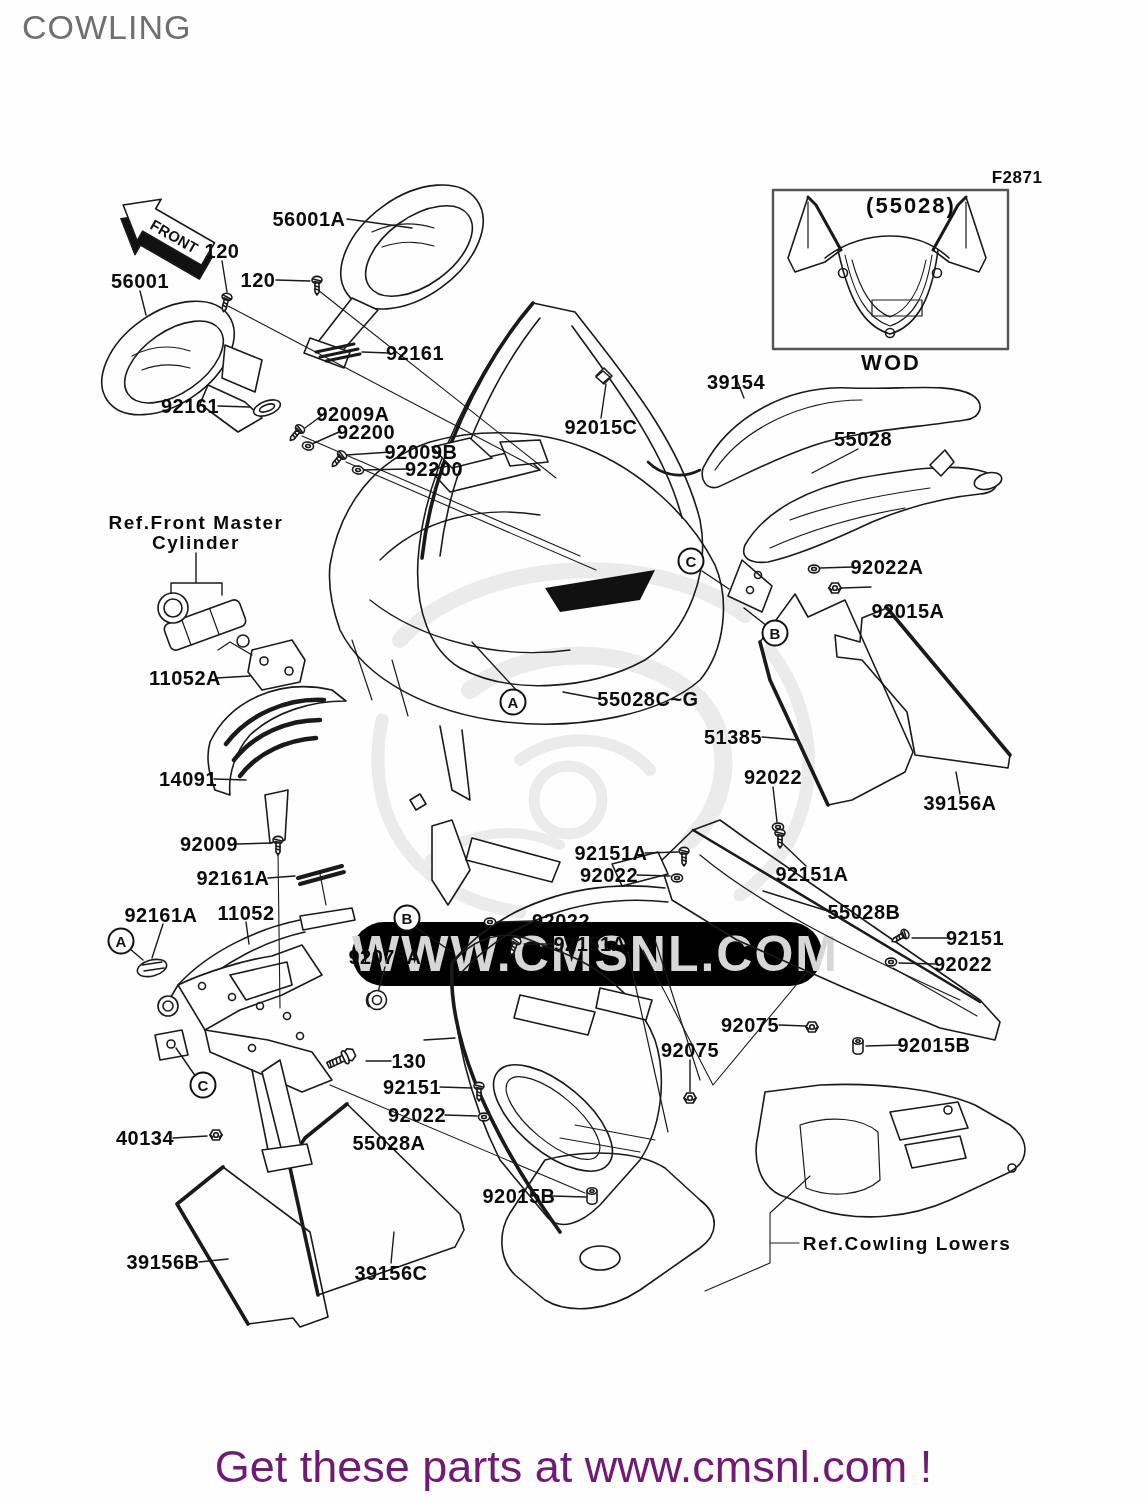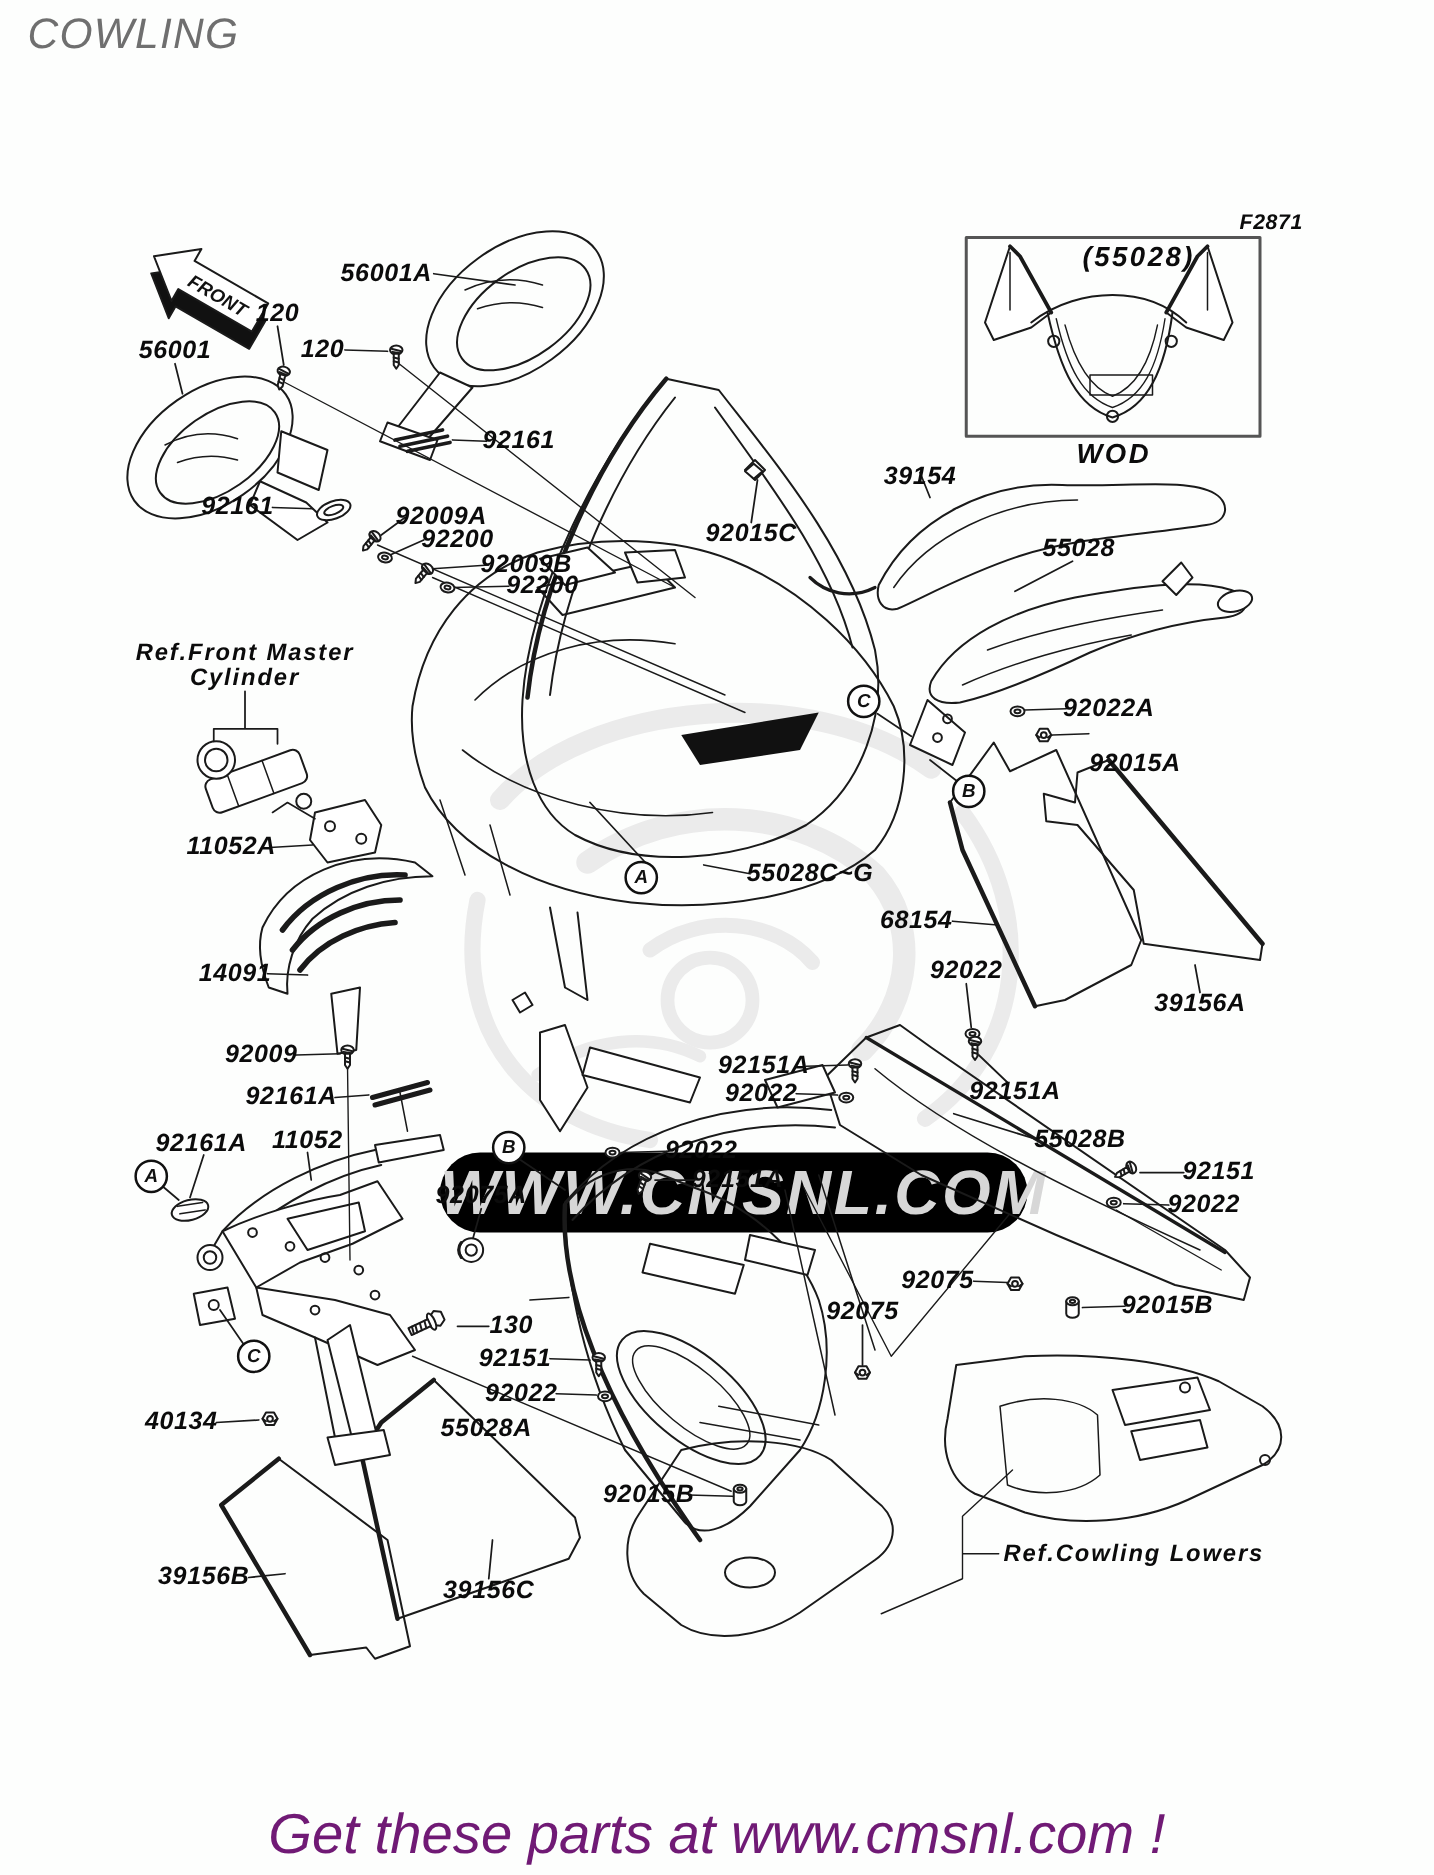--- a/index.html
+++ b/index.html
@@ -1,18 +1,18 @@
 <!DOCTYPE html>
 <html><head>
 <meta charset="utf-8">
 <style>
   html,body{margin:0;padding:0;}
   body{width:1147px;height:1500px;position:relative;background:#fdfefd;
        font-family:"Liberation Sans",sans-serif;overflow:hidden;}
-  .stage{position:absolute;left:0;top:0;width:1147px;height:1500px;font-style:italic;}
+  .stage{position:absolute;left:0;top:0;width:1147px;height:1500px;}
   #page-title{position:absolute;left:22px;top:8px;font-size:34px;color:#6f6f6f;
        letter-spacing:1px;font-weight:400;z-index:5;}
   #watermark-text{position:absolute;left:352px;top:922px;width:470px;height:64px;
        background:#000000;border-radius:32px;color:#d7d7d7;font-weight:bold;
        font-size:50px;letter-spacing:2px;text-align:center;line-height:64px;z-index:1;}
   svg.diagram{position:absolute;left:0;top:0;z-index:2;}
   #labels-layer{position:absolute;left:0;top:0;width:1147px;height:1500px;z-index:3;pointer-events:none;}
   .lbl{position:absolute;transform:translate(-50%,-50%);font-weight:bold;color:#0b0b0b;
        font-size:20px;letter-spacing:0.5px;white-space:nowrap;}
   .lbl.s17{font-size:17px;margin-left:48px;}
@@ -313,21 +313,21 @@
       <div class="lbl" style="left: 353px; top: 414px;">92009A</div>
       <div class="lbl" style="left: 366px; top: 432px;">92200</div>
       <div class="lbl" style="left: 421px; top: 452px;">92009B</div>
       <div class="lbl" style="left: 434px; top: 469px;">92200</div>
       <div class="lbl" style="left: 736px; top: 382px;">39154</div>
       <div class="lbl" style="left: 601px; top: 427px;">92015C</div>
       <div class="lbl" style="left: 863px; top: 439px;">55028</div>
       <div class="lbl" style="left: 887px; top: 567px;">92022A</div>
       <div class="lbl" style="left: 908px; top: 587px; margin-top: 24px;">92015A</div>
       <div class="lbl" style="left: 648px; top: 699px;">55028C~G</div>
-      <div class="lbl" style="left: 733px; top: 737px;">68154</div>
+      <div class="lbl" style="left: 733px; top: 737px;">51385</div>
       <div class="lbl" style="left: 773px; top: 777px;">92022</div>
       <div class="lbl" style="left: 960px; top: 803px;">39156A</div>
       <div class="lbl" style="left: 611px; top: 853px;">92151A</div>
       <div class="lbl" style="left: 609px; top: 875px;">92022</div>
       <div class="lbl" style="left: 812px; top: 874px;">92151A</div>
       <div class="lbl" style="left: 864px; top: 912px;">55028B</div>
       <div class="lbl" style="left: 561px; top: 921px;">92022</div>
       <div class="lbl" style="left: 590px; top: 944px;">92151A</div>
       <div class="lbl" style="left: 975px; top: 938px;">92151</div>
       <div class="lbl" style="left: 963px; top: 964px;">92022</div>

